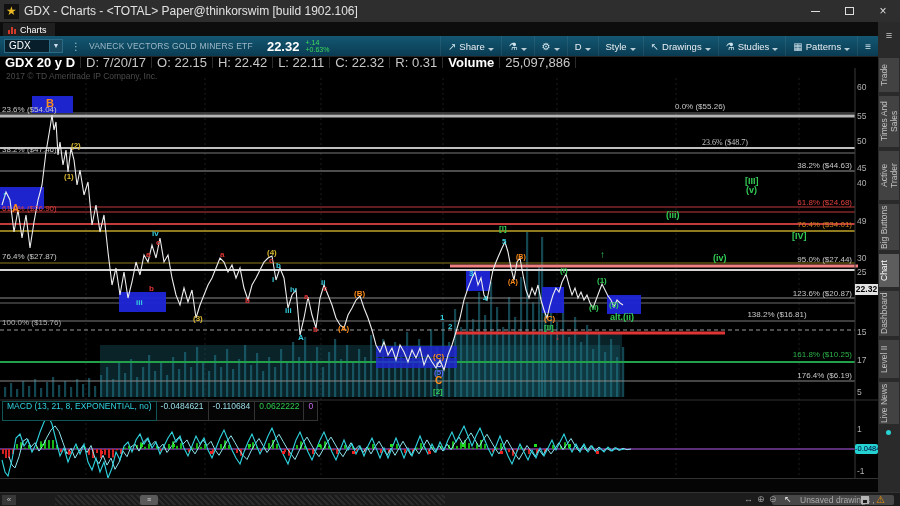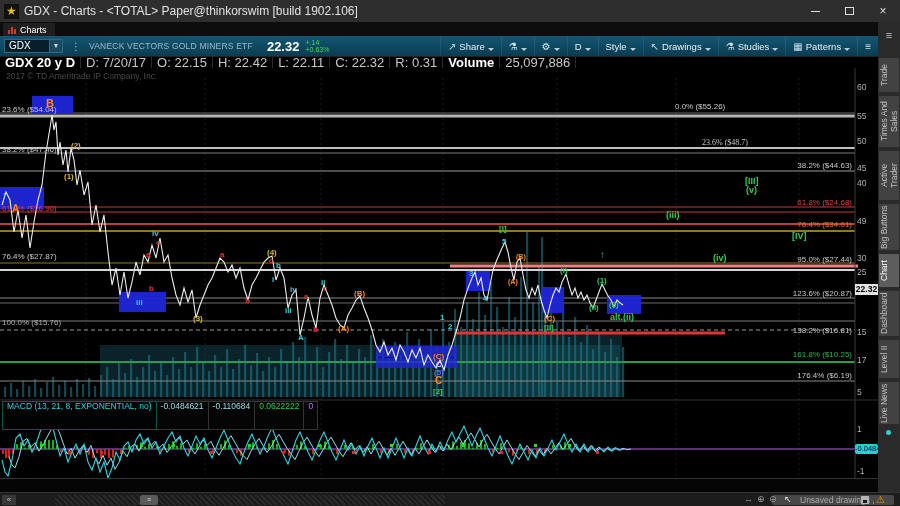--- a/index.html
+++ b/index.html
@@ -42,21 +42,21 @@
   .wlabel{position:absolute;font-weight:bold;white-space:nowrap;}
   .fiblabel{position:absolute;font-size:8px;white-space:nowrap;}
   .ytick{position:absolute;left:857px;color:#b0b0b0;font-size:8.5px;}
   .xtick{position:absolute;width:26px;text-align:center;color:#a8a8a8;font-size:8.5px;top:481px;}
   .xtick.yr{color:#e0e0e0;font-weight:bold;}
   #copyright{position:absolute;left:6px;top:71px;color:#4a4a4a;font-size:8.5px;z-index:2;}
   #expandicon{position:absolute;left:858px;top:59px;color:#888;font-size:9px;z-index:2;}
   #lastprice{position:absolute;left:855px;top:284px;width:23px;height:11px;background:#e3e3e3;color:#000;font-size:8.5px;font-weight:bold;text-align:center;line-height:11px;z-index:3;}
   #macdlast{position:absolute;left:855px;top:444px;width:23px;height:10px;background:#25d2d2;color:#003;font-size:7.5px;text-align:center;line-height:10px;border-radius:2px;z-index:3;}
   
-  #macdbar{position:absolute;left:2px;top:401px;height:29px;display:flex;z-index:4;}
+  #macdbar{position:absolute;left:2px;top:401px;height:20px;display:flex;z-index:4;}
   #macdtitle{color:#2fd3df;font-size:8.5px;border:1px solid #155;padding:0 4px;line-height:9px;background:#020404;}
   .mval{font-size:8.5px;border:1px solid #333;border-left:none;padding:0 4px;line-height:9px;background:#050505;}
   
   #timeaxis{position:absolute;left:0;top:478px;width:878px;height:14px;background:#050505;border-top:1px solid #333;z-index:3;}
   
   #sidebar{position:absolute;left:878px;top:22px;width:22px;height:470px;background:#2a2a2a;z-index:6;}
   #sbmenu{color:#c8c8c8;font-size:11px;text-align:center;height:30px;line-height:26px;}
   .sbtab{position:absolute;left:1px;width:20px;background:#424242;color:#c2c2c2;font-size:8.5px;writing-mode:vertical-rl;transform:rotate(180deg);text-align:center;overflow:hidden;}
   .sbtab.active{background:#5d5d5d;color:#fff;}
   #sbdot{position:absolute;left:8px;top:408px;width:5px;height:5px;border-radius:50%;background:#27d3d3;}
@@ -381,21 +381,21 @@
       <div class="fiblabel" style="left: 2px; top: 204px; color: rgb(224, 64, 64);">61.8% ($26.90)</div>
       <div class="fiblabel" style="left: 2px; top: 252px; color: rgb(200, 200, 200);">76.4% ($27.87)</div>
       <div class="fiblabel" style="left: 2px; top: 318px; color: rgb(176, 176, 176);">100.0% ($15.76)</div>
       <div class="fiblabel" style="left: 675px; width: 150px; text-align: left; top: 102px; color: rgb(200, 200, 200);">0.0% ($55.26)</div>
       <div class="fiblabel" style="left: 702px; width: 150px; top: 138px; color: rgb(200, 200, 200); font-family: Liberation Serif, serif;">23.6% ($48.7)</div>
       <div class="fiblabel" style="left: 702px; width: 150px; text-align: right; top: 161px; color: rgb(200, 200, 200);">38.2% ($44.63)</div>
       <div class="fiblabel" style="left: 702px; width: 150px; text-align: right; top: 198px; color: rgb(224, 64, 64);">61.8% ($24.68)</div>
       <div class="fiblabel" style="left: 702px; width: 150px; text-align: right; top: 220px; color: rgb(208, 128, 32);">76.4% ($34.01)</div>
       <div class="fiblabel" style="left: 702px; width: 150px; text-align: right; top: 255px; color: rgb(200, 200, 200);">95.0% ($27.44)</div>
       <div class="fiblabel" style="left: 702px; width: 150px; text-align: right; top: 289px; color: rgb(200, 200, 200);">123.6% ($20.87)</div>
-      <div class="fiblabel" style="left: 702px; width: 150px; text-align: right; top: 326px; color: rgb(200, 200, 200);">138.2% ($16.81)</div>
+      <div class="fiblabel" style="left: 702px; width: 150px; text-align: center; top: 310px; color: rgb(200, 200, 200);">138.2% ($16.81)</div>
       <div class="fiblabel" style="left: 702px; width: 150px; text-align: right; top: 350px; color: rgb(45, 179, 74);">161.8% ($10.25)</div>
       <div class="fiblabel" style="left: 702px; width: 150px; text-align: right; top: 371px; color: rgb(200, 200, 200);">176.4% ($6.19)</div>
       <div class="ytick" style="top: 82px;">60</div>
       <div class="ytick" style="top: 111px;">55</div>
       <div class="ytick" style="top: 136px;">50</div>
       <div class="ytick" style="top: 163px;">45</div>
       <div class="ytick" style="top: 178px;">40</div>
       <div class="ytick" style="top: 216px;">49</div>
       <div class="ytick" style="top: 233px; margin-top: 20px;">30</div>
       <div class="ytick" style="top: 267px;">25</div>

